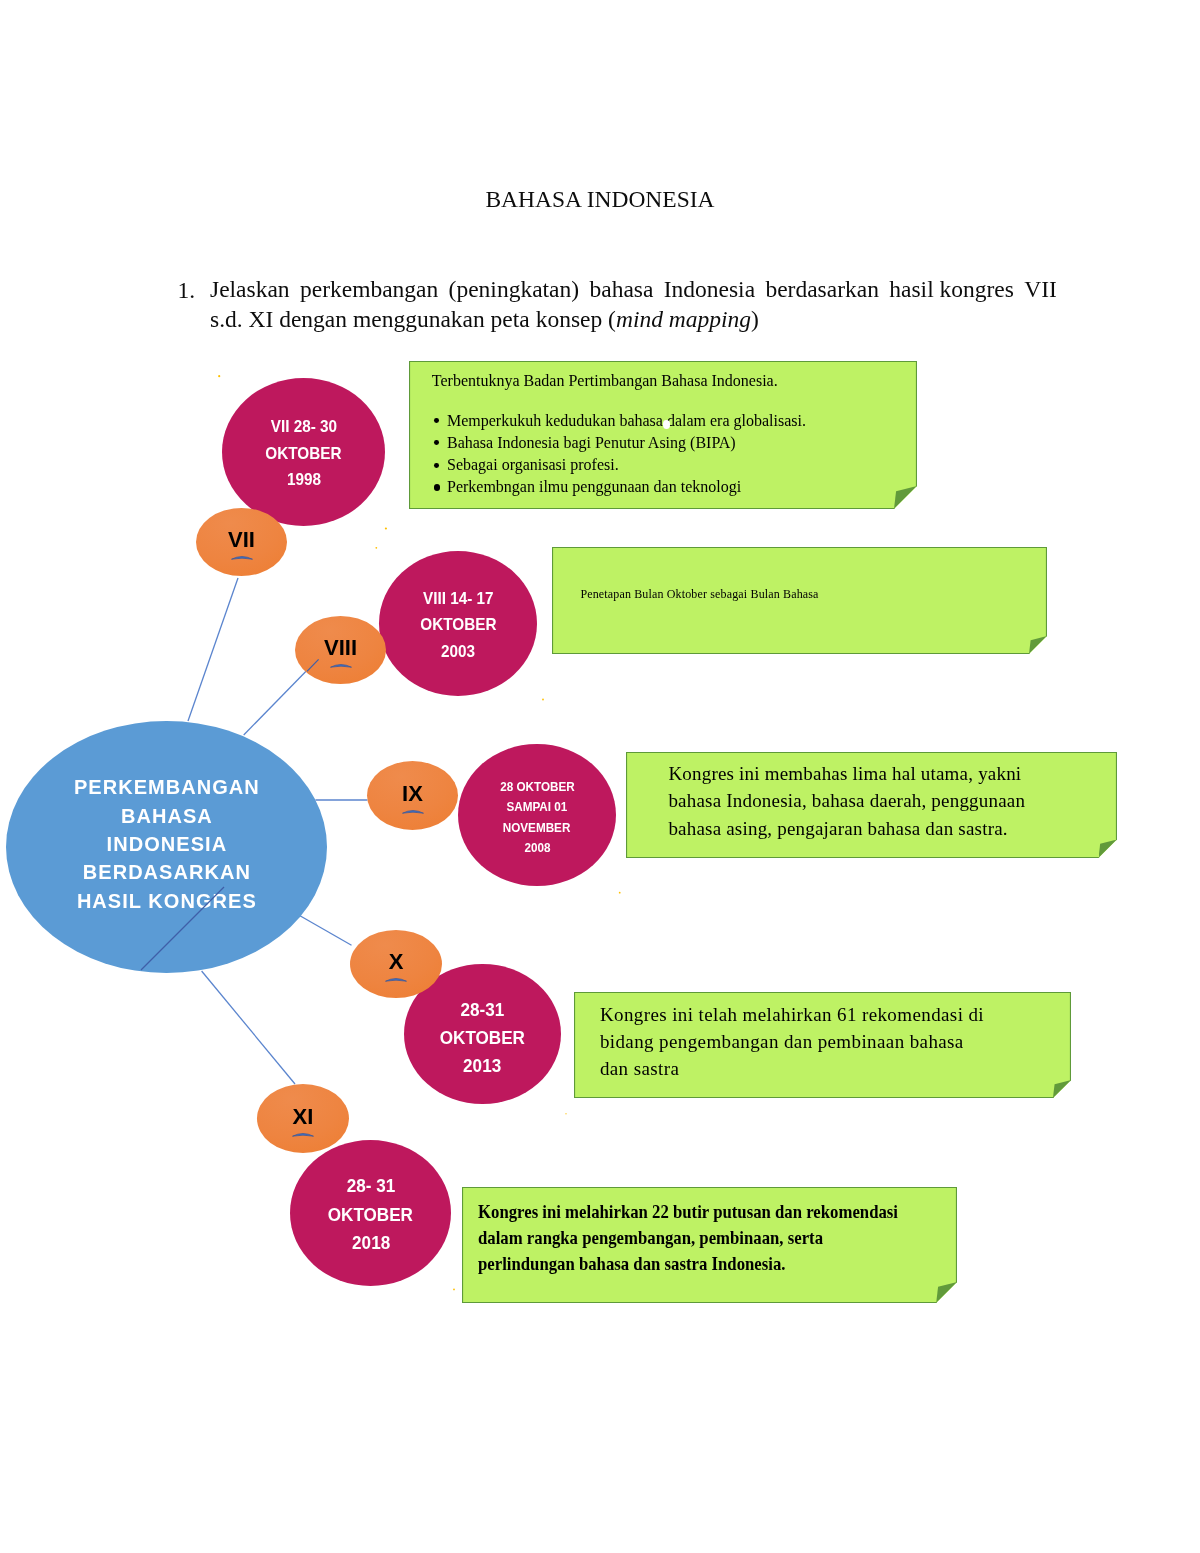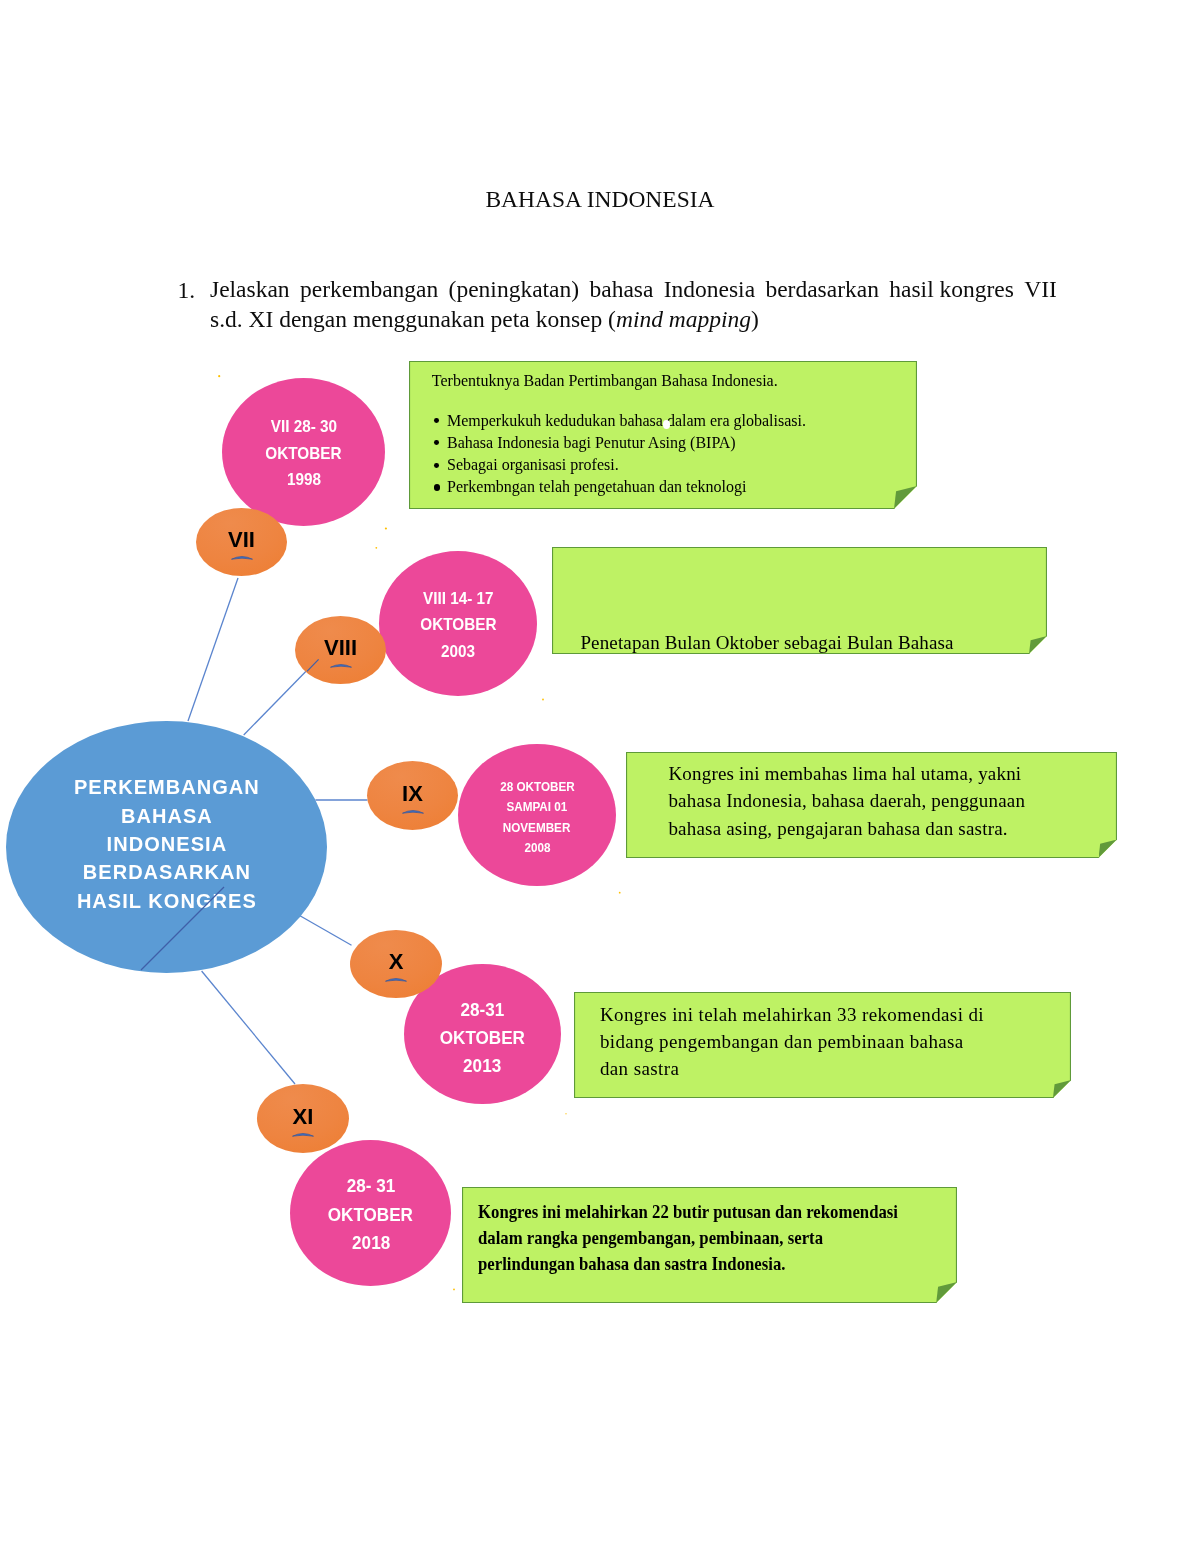--- a/index.html
+++ b/index.html
@@ -16,21 +16,21 @@
   .q-line1{display:flex;justify-content:space-between;}
   .q-line1 span{white-space:pre;}
 
   
   .map{position:absolute;left:0;top:0;width:1200px;height:1553px;}
   .map > svg{position:absolute;left:0;top:0;}
   .map > svg.overlay{pointer-events:none;}
 
   .node{position:absolute;box-sizing:border-box;}
 
-  .ell-yellow{background:#ec4899;border-radius:50%;color:#ffffff;
+  .ell-yellow{background:#be185d;border-radius:50%;color:#ffffff;
       display:flex;flex-direction:column;align-items:center;justify-content:center;
       font-family:"Liberation Sans",sans-serif;font-weight:700;text-align:center;line-height:26.5px;}
   .ell-yellow > div{transform:scaleX(0.9);}
   .ell-orange{background:radial-gradient(ellipse 140% 140% at 38% 22%, #EF8B4C 0%, #EE8440 40%, #ED7D31 72%);border-radius:50%;color:#000000;
       display:flex;align-items:center;justify-content:center;
       font-family:"Liberation Sans",sans-serif;font-weight:700;}
   .ell-blue{background:#5B9BD5;border-radius:50%;color:#ffffff;
       display:flex;flex-direction:column;align-items:center;justify-content:center;
       font-family:"Liberation Sans",sans-serif;font-weight:700;text-align:center;line-height:28.4px;}
 
@@ -43,21 +43,21 @@
 
   
   #gbox1{left:409px;top:361px;width:508px;height:148px;--c:23px;}
   #g1head{left:22.8px;top:10.9px;font-size:16px;line-height:18.4px;}
   #g1list{left:25.8px;top:48.6px;font-size:16px;line-height:22.3px;}
   #g1list .bullet{position:relative;padding-left:12.2px;}
   #g1list .dot{position:absolute;left:-0.5px;top:8.6px;width:4.8px;height:4.8px;border-radius:50%;background:#000;}
   #g1list .bullet:last-child .dot{left:-1.2px;top:7.9px;width:6.2px;height:6.2px;}
 
   #gbox2{left:552px;top:547px;width:495px;height:107px;--c:18px;}
-  #g2txt{left:28.4px;top:34.4px;font-size:19px;line-height:27.2px;letter-spacing:0.15px;margin-top:48px;}
+  #g2txt{left:28.4px;top:34.4px;font-size:12px;line-height:27.2px;letter-spacing:0.15px;}
 
   #gbox3{left:626px;top:752px;width:491px;height:106px;--c:18.5px;}
   #g3txt{left:42.4px;top:8.1px;font-size:19px;line-height:27.2px;letter-spacing:0.2px;}
 
   #gbox4{left:574px;top:992px;width:497.3px;height:106.3px;--c:18.4px;}
   #g4txt{left:25.9px;top:8.9px;font-size:19px;line-height:27.2px;letter-spacing:0.39px;}
 
   #gbox5{left:462px;top:1187px;width:495.2px;height:116px;--c:21px;}
   #g5txt{left:15.5px;top:12.2px;font-size:19px;line-height:26px;font-weight:700;transform:scaleX(0.881);transform-origin:left top;}
 
@@ -122,21 +122,21 @@
       </g>
     </svg>
 
     <div class="gbox" id="gbox1">
       <div class="fold"></div>
       <div class="gtxt" id="g1head">Terbentuknya Badan Pertimbangan Bahasa Indonesia.</div>
       <div class="gtxt" id="g1list">
         <div class="bullet"><span class="dot"></span><span>Memperkukuh kedudukan bahasa dalam era globalisasi.</span></div>
         <div class="bullet"><span class="dot"></span><span>Bahasa Indonesia bagi Penutur Asing (BIPA)</span></div>
         <div class="bullet"><span class="dot"></span><span>Sebagai organisasi profesi.</span></div>
-        <div class="bullet"><span class="dot"></span><span>Perkembngan telah pengetahuan dan teknologi</span></div>
+        <div class="bullet"><span class="dot"></span><span>Perkembngan ilmu penggunaan dan teknologi</span></div>
       </div>
     </div>
 
     <div class="gbox" id="gbox2">
       <div class="fold"></div>
       <div class="gtxt" id="g2txt">
         <div>Penetapan Bulan Oktober sebagai Bulan Bahasa</div>
       </div>
     </div>
 
@@ -145,21 +145,21 @@
       <div class="gtxt" id="g3txt">
         <div>Kongres ini membahas lima hal utama, yakni</div>
         <div>bahasa Indonesia, bahasa daerah, penggunaan</div>
         <div>bahasa asing, pengajaran bahasa dan sastra.</div>
       </div>
     </div>
 
     <div class="gbox" id="gbox4">
       <div class="fold"></div>
       <div class="gtxt" id="g4txt">
-        <div>Kongres ini telah melahirkan 33 rekomendasi di</div>
+        <div>Kongres ini telah melahirkan 61 rekomendasi di</div>
         <div>bidang pengembangan dan pembinaan bahasa</div>
         <div>dan sastra</div>
       </div>
     </div>
 
     <div class="gbox" id="gbox5">
       <div class="fold"></div>
       <div class="gtxt" id="g5txt">
         <div>Kongres ini melahirkan 22 butir putusan dan rekomendasi</div>
         <div>dalam rangka pengembangan, pembinaan, serta</div>

